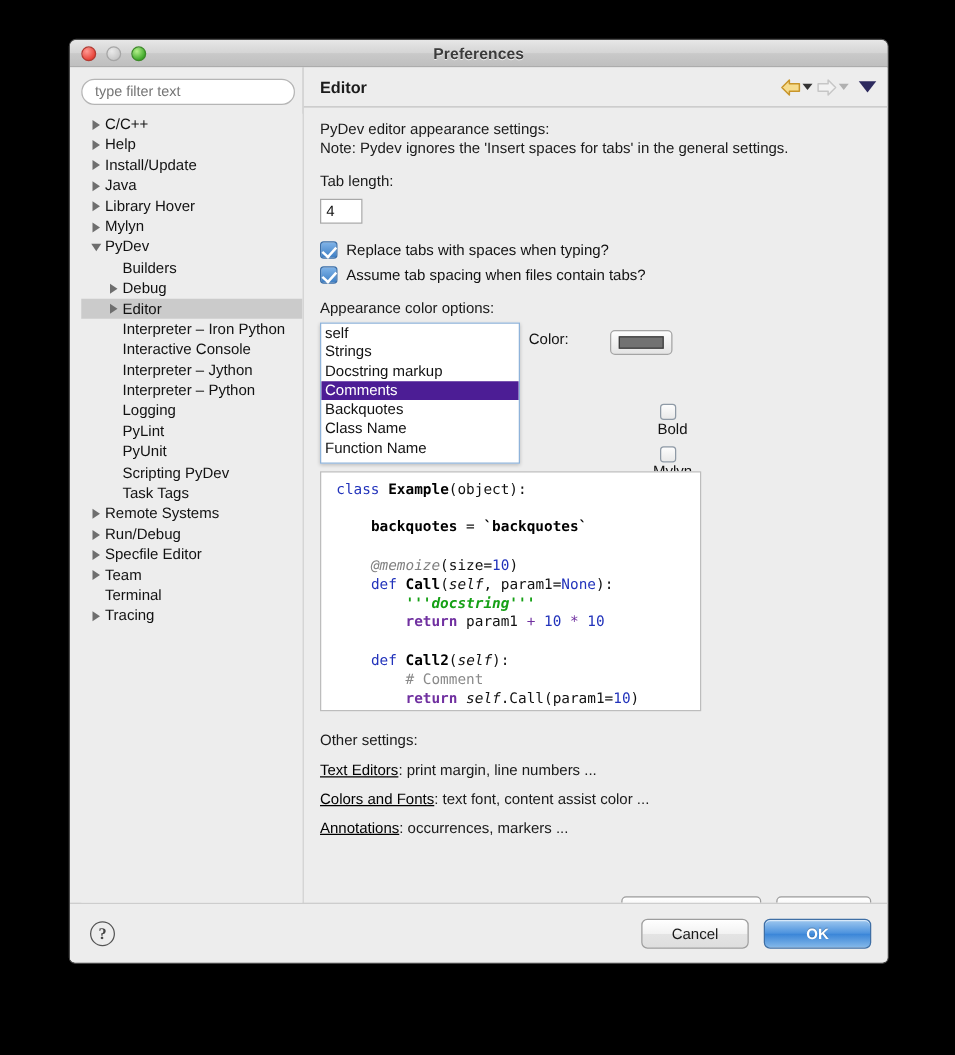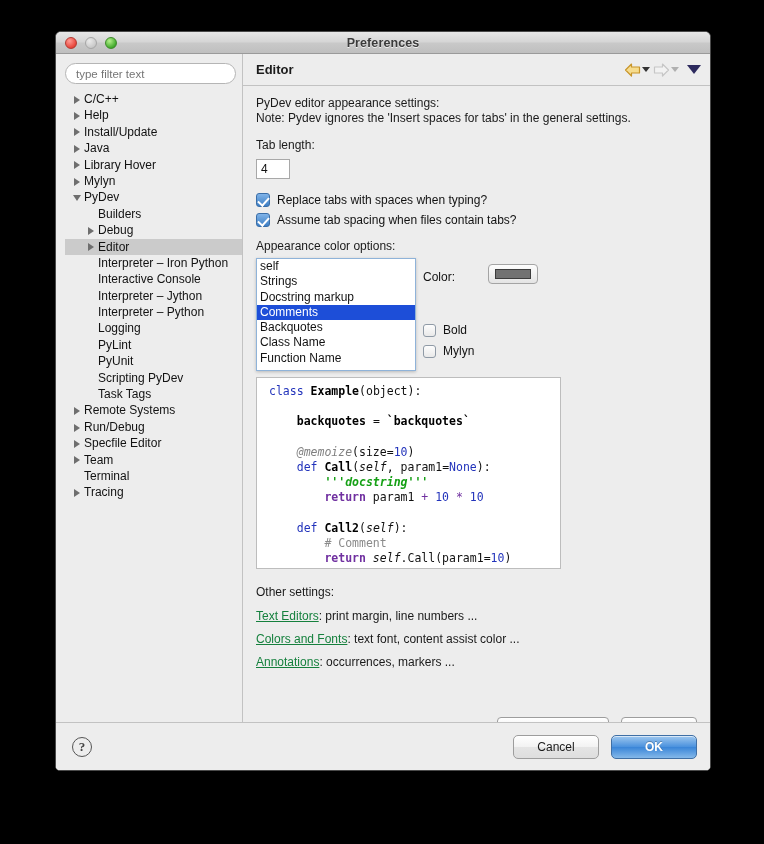--- a/index.html
+++ b/index.html
@@ -173,35 +173,35 @@
   #applist {
     position: absolute; left: 13px; top: 0; width: 160px;
     background: #fff; border: 1px solid #8fb3d9;
     box-shadow: 0 1px 3px rgba(0,0,0,0.22);
     overflow: hidden; z-index: 10;
   }
   .lrow {
     height: 15.3px; line-height: 15.3px;
     font-size: 12px; color: #121212; padding-left: 3px; white-space: nowrap;
   }
-  .lrow.sel { background: #1d4ed8; color: #fff; }
+  .lrow.sel { background: #4c1d95; color: #fff; }
 
   
   #colorarea { position: absolute; left: 180px; top: 0; width: 230px; }
-  .colorrow { display: flex; align-items: flex-end; gap: 24px; }
+  .colorrow { display: flex; align-items: flex-start; gap: 24px; }
   .clabel { font-size: 12px; color: #121212; margin-right: 9px; }
   .swatchbtn {
     width: 50px; height: 20px; border-radius: 4px;
     border: 1px solid #a4a4a4;
     background: linear-gradient(to bottom,#fdfdfd,#e4e4e4);
     display: flex; align-items: center; justify-content: center;
   }
   .swatch { width: 36px; height: 10px; background: #727272; border: 1px solid #3c3c3c; }
 
-  .smallcb { display: flex; align-items: center; margin-top: 7px; }
+  .smallcb { display: flex; align-items: center; margin-top: 7px; flex-direction: column; }
   .smallcb .cbox { width: 13px; height: 13px; flex: 0 0 13px; }
 
   
   #codebox {
     position: absolute; left: 13px; width: 305px; height: 192px;
     background: #fff; border: 1px solid #bdbdbd;
     padding: 6px 8px;
     font-family: "DejaVu Sans Mono", "Liberation Mono", monospace;
     font-size: 11.5px; line-height: 15.2px;
     color: #111; overflow: hidden;
@@ -211,21 +211,21 @@
   .kwb  { color: #2233bb; }
   .fn   { color: #000; font-weight: bold; }
   .dec  { color: #808080; font-style: italic; }
   .selfw{ color: #111; font-style: italic; }
   .docs { color: #15a015; font-weight: bold; font-style: italic; }
   .cmt  { color: #8a8a8a; }
   .num  { color: #2233bb; }
   .op   { color: #7030a0; }
   .bq   { color: #000; font-weight: bold; }
 
-  .lnk { color: #15803d; text-decoration: underline; font-size: 12px; }
+  .lnk { color: #000000; text-decoration: underline; font-size: 12px; }
   .lnkline { font-size: 12px; color: #1a1a1a; margin-top: 9px; }
 
   
   #applyrow {
     position: absolute; right: 13px; display: flex; gap: 12px;
   }
   .btn {
     height: 21px; min-width: 76px; padding: 0 12px;
     border: 1px solid #9d9d9d; border-radius: 4px;
     background: linear-gradient(to bottom,#ffffff 0%,#f2f2f2 50%,#e4e4e4 51%,#dedede 100%);

